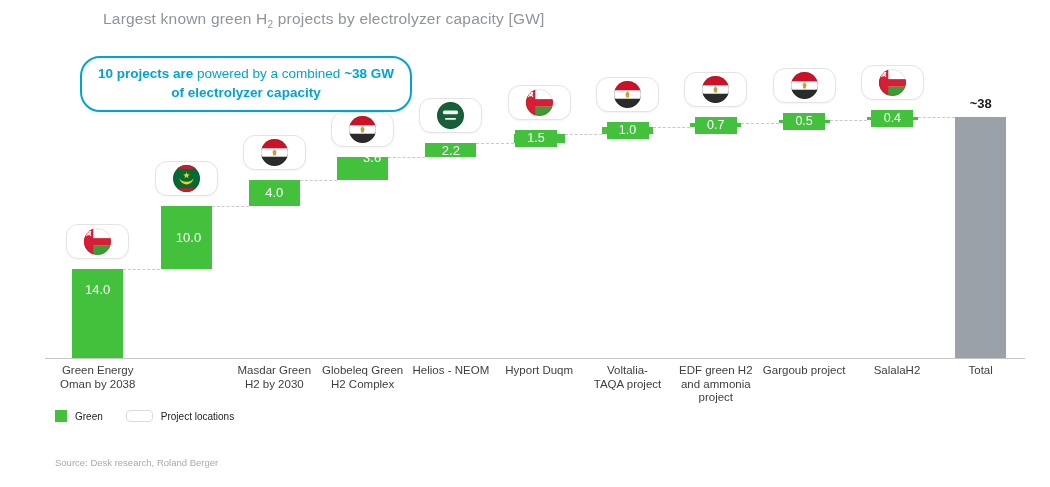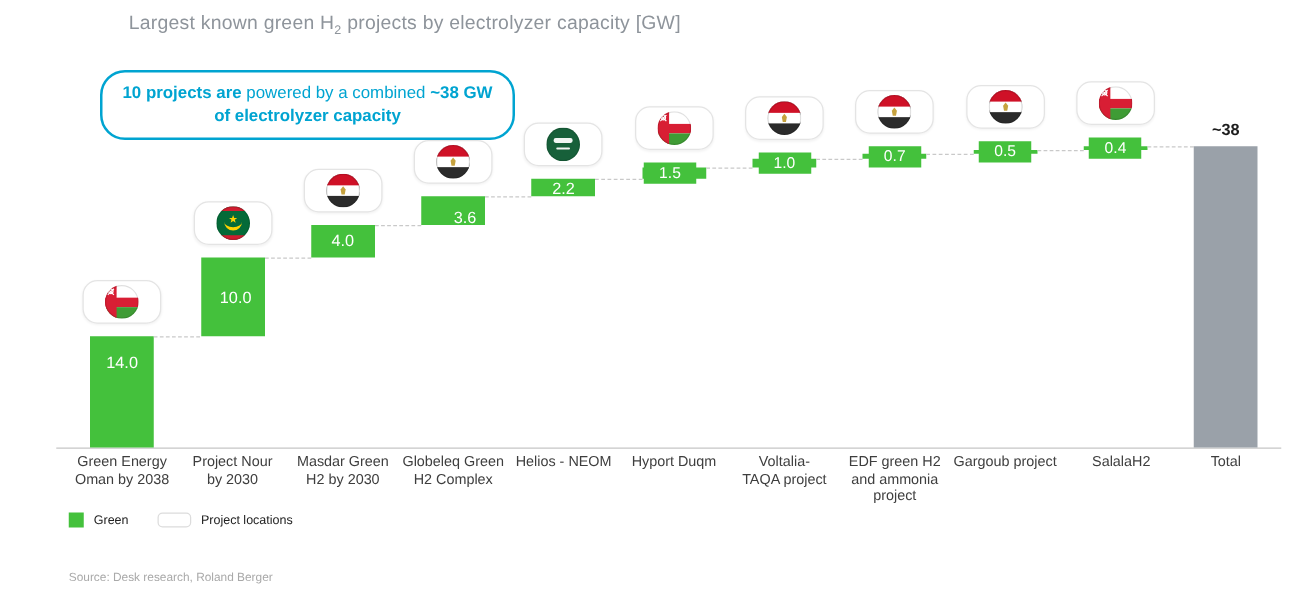--- a/index.html
+++ b/index.html
@@ -93,24 +93,20 @@
             <rect width="32" height="32" fill="#046a38"></rect>
             <rect width="32" height="4.5" fill="#d01c2f"></rect>
             <rect y="27.5" width="32" height="4.5" fill="#d01c2f"></rect>
             <path d="M7.5 14.5 a8.5 8.5 0 0 0 17 0 a8.5 5.3 0 0 1 -17 0 z" fill="#ffd100"></path>
             <polygon points="16,8.4 17,11.1 19.9,11.2 17.6,12.9 18.4,15.6 16,14 13.6,15.6 14.4,12.9 12.1,11.2 15,11.1" fill="#ffd100"></polygon>
           </g>
           <circle cx="16" cy="16" r="15.4" fill="none" stroke="rgba(0,0,0,.12)" stroke-width="1"></circle>
         </svg>
       </div>
       <div class="connector" style="left: 211.5px; top: 205.6px; width: 37.3px;"></div>
-      <div class="x-label" style="left: 139px; width: 94px;">
-        <div>Project Nour</div>
-        <div>by 2030</div>
-      </div>
       <div class="bar green" style="left: 248.8px; top: 180.2px; width: 51px; height: 25.4px;"></div>
       <div class="val-label" style="left: 248.8px; top: 180.2px; width: 51px; height: 25.4px;">4.0</div>
       <div class="flag-chip" style="left: 242.8px; top: 135.2px;">
         <svg viewBox="0 0 32 32">
           <defs>
             <clipPath id="clip-2">
               <circle cx="16" cy="16" r="16"></circle>
             </clipPath>
           </defs>
           <g clip-path="url(#clip-2)">
@@ -121,21 +117,21 @@
           </g>
           <circle cx="16" cy="16" r="15.4" fill="none" stroke="rgba(0,0,0,.12)" stroke-width="1"></circle>
         </svg>
       </div>
       <div class="connector" style="left: 299.8px; top: 180.2px; width: 37.3px;"></div>
       <div class="x-label" style="left: 227.3px; width: 94px;">
         <div>Masdar Green</div>
         <div>H2 by 2030</div>
       </div>
       <div class="bar green" style="left: 337.1px; top: 157.34px; width: 51px; height: 22.86px;"></div>
-      <div class="val-label" style="left: 337.1px; top: 162px; width: 70px; height: 22.86px;">3.6</div>
+      <div class="val-label" style="left: 337.1px; top: 146px; width: 70px; height: 22.86px;">3.6</div>
       <div class="flag-chip" style="left: 331.1px; top: 112.34px;">
         <svg viewBox="0 0 32 32">
           <defs>
             <clipPath id="clip-3">
               <circle cx="16" cy="16" r="16"></circle>
             </clipPath>
           </defs>
           <g clip-path="url(#clip-3)">
             <rect width="32" height="32" fill="#2b2b2b"></rect>
             <rect width="32" height="21" fill="#ffffff"></rect>

